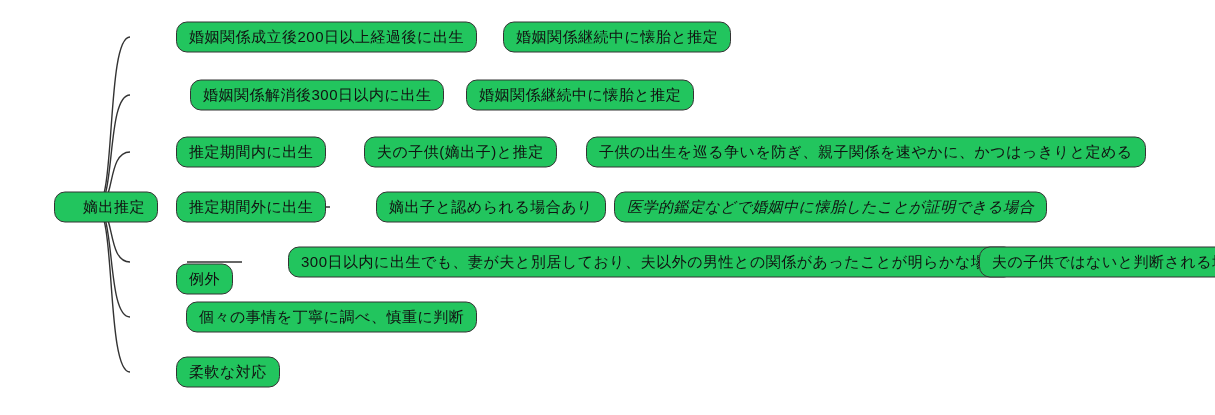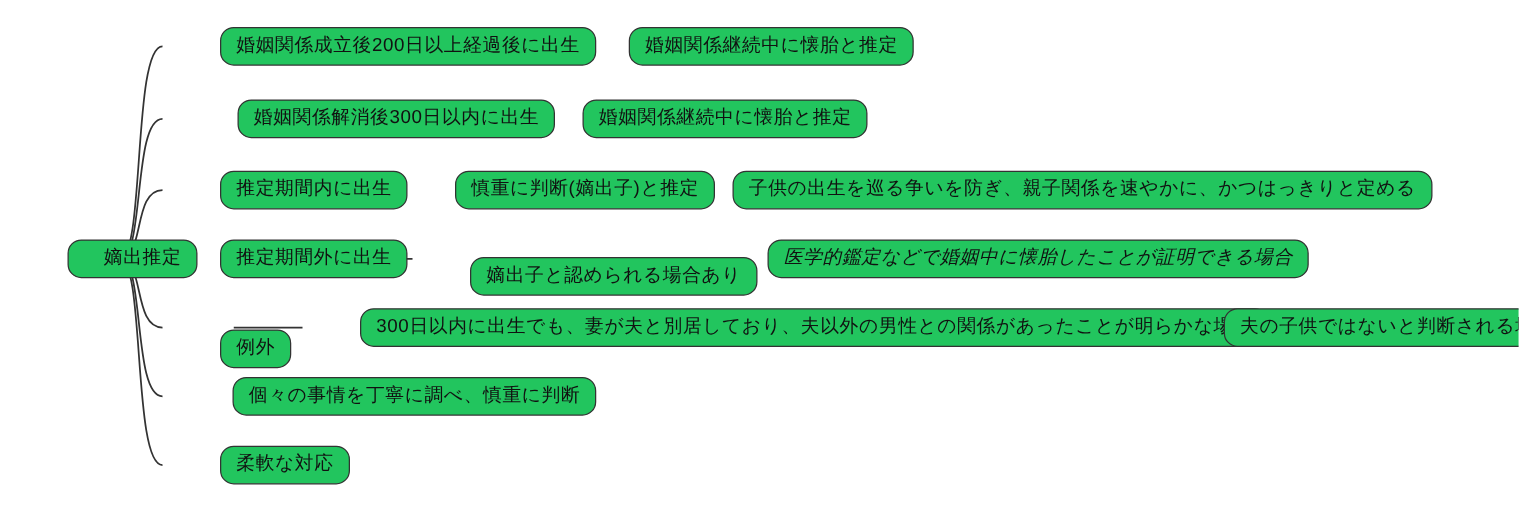--- a/index.html
+++ b/index.html
@@ -63,23 +63,23 @@
       <path d="M 187 262 L 242 262" fill="none" stroke="#333333" stroke-width="1.4"></path>
       <path d="M 969 262 L 933 262" fill="none" stroke="#333333" stroke-width="1.4"></path>
     </svg>
 
   <div class="node" style="left: 8px; top: 207px; padding-left: 28px;">嫡出推定</div>
   <div class="node" style="left: 130px; top: 37px;">婚姻関係成立後200日以上経過後に出生</div>
   <div class="node" style="left: 457px; top: 37px;">婚姻関係継続中に懐胎と推定</div>
   <div class="node" style="left: 144px; top: 95px;">婚姻関係解消後300日以内に出生</div>
   <div class="node" style="left: 420px; top: 95px;">婚姻関係継続中に懐胎と推定</div>
   <div class="node" style="left: 130px; top: 152px;">推定期間内に出生</div>
-  <div class="node" style="left: 318px; top: 152px;">慎重に判断(嫡出子)と推定</div>
+  <div class="node" style="left: 318px; top: 152px;">夫の子供(嫡出子)と推定</div>
   <div class="node" style="left: 540px; top: 152px;">子供の出生を巡る争いを防ぎ、親子関係を速やかに、かつはっきりと定める</div>
   <div class="node" style="left: 130px; top: 207px;">推定期間外に出生</div>
-  <div class="node" style="left: 330px; top: 221px;">嫡出子と認められる場合あり</div>
+  <div class="node" style="left: 330px; top: 207px;">嫡出子と認められる場合あり</div>
   <div class="node" style="left: 568px; top: 207px; font-style: italic;">医学的鑑定などで婚姻中に懐胎したことが証明できる場合</div>
   <div class="node" style="left: 130px; top: 279px;">例外</div>
   <div class="node" style="left: 242px; top: 262px;">300日以内に出生でも、妻が夫と別居しており、夫以外の男性との関係があったことが明らかな場合</div>
   <div class="node" style="left: 933px; top: 262px;">夫の子供ではないと判断される場合あり</div>
   <div class="node" style="left: 140px; top: 317px;">個々の事情を丁寧に調べ、慎重に判断</div>
   <div class="node" style="left: 130px; top: 372px;">柔軟な対応</div>
 </div>
 
 </body></html>

